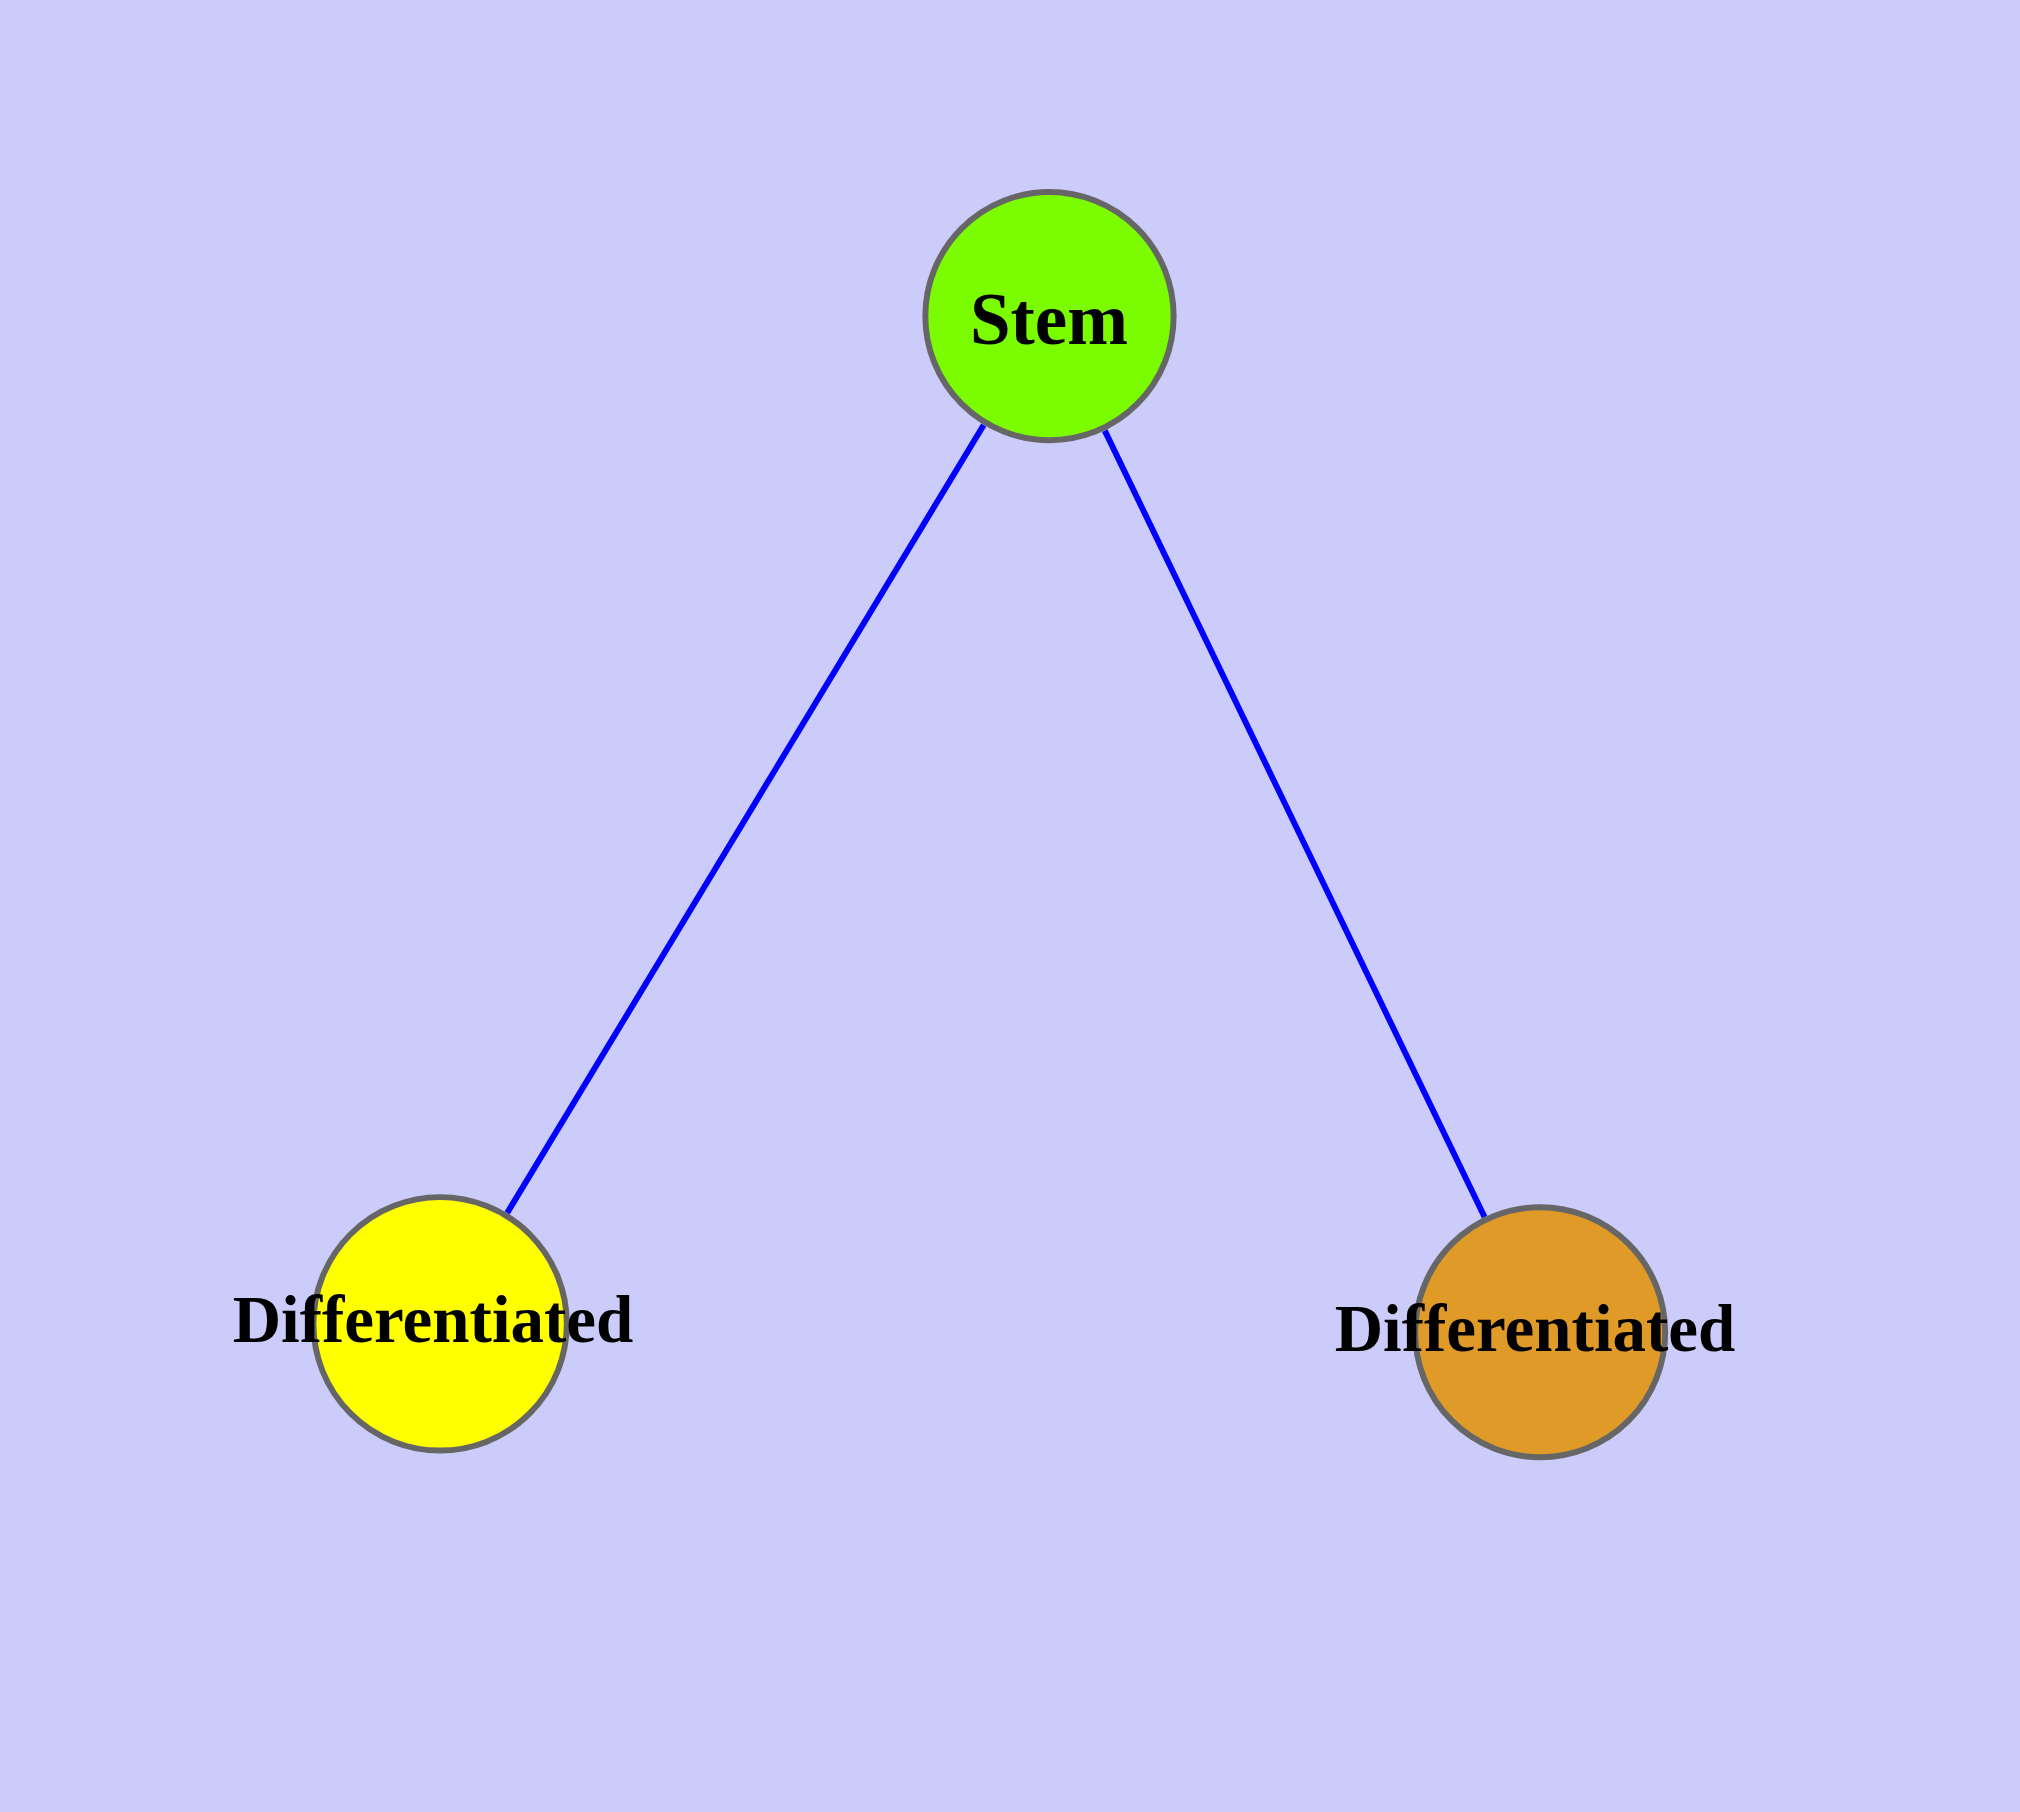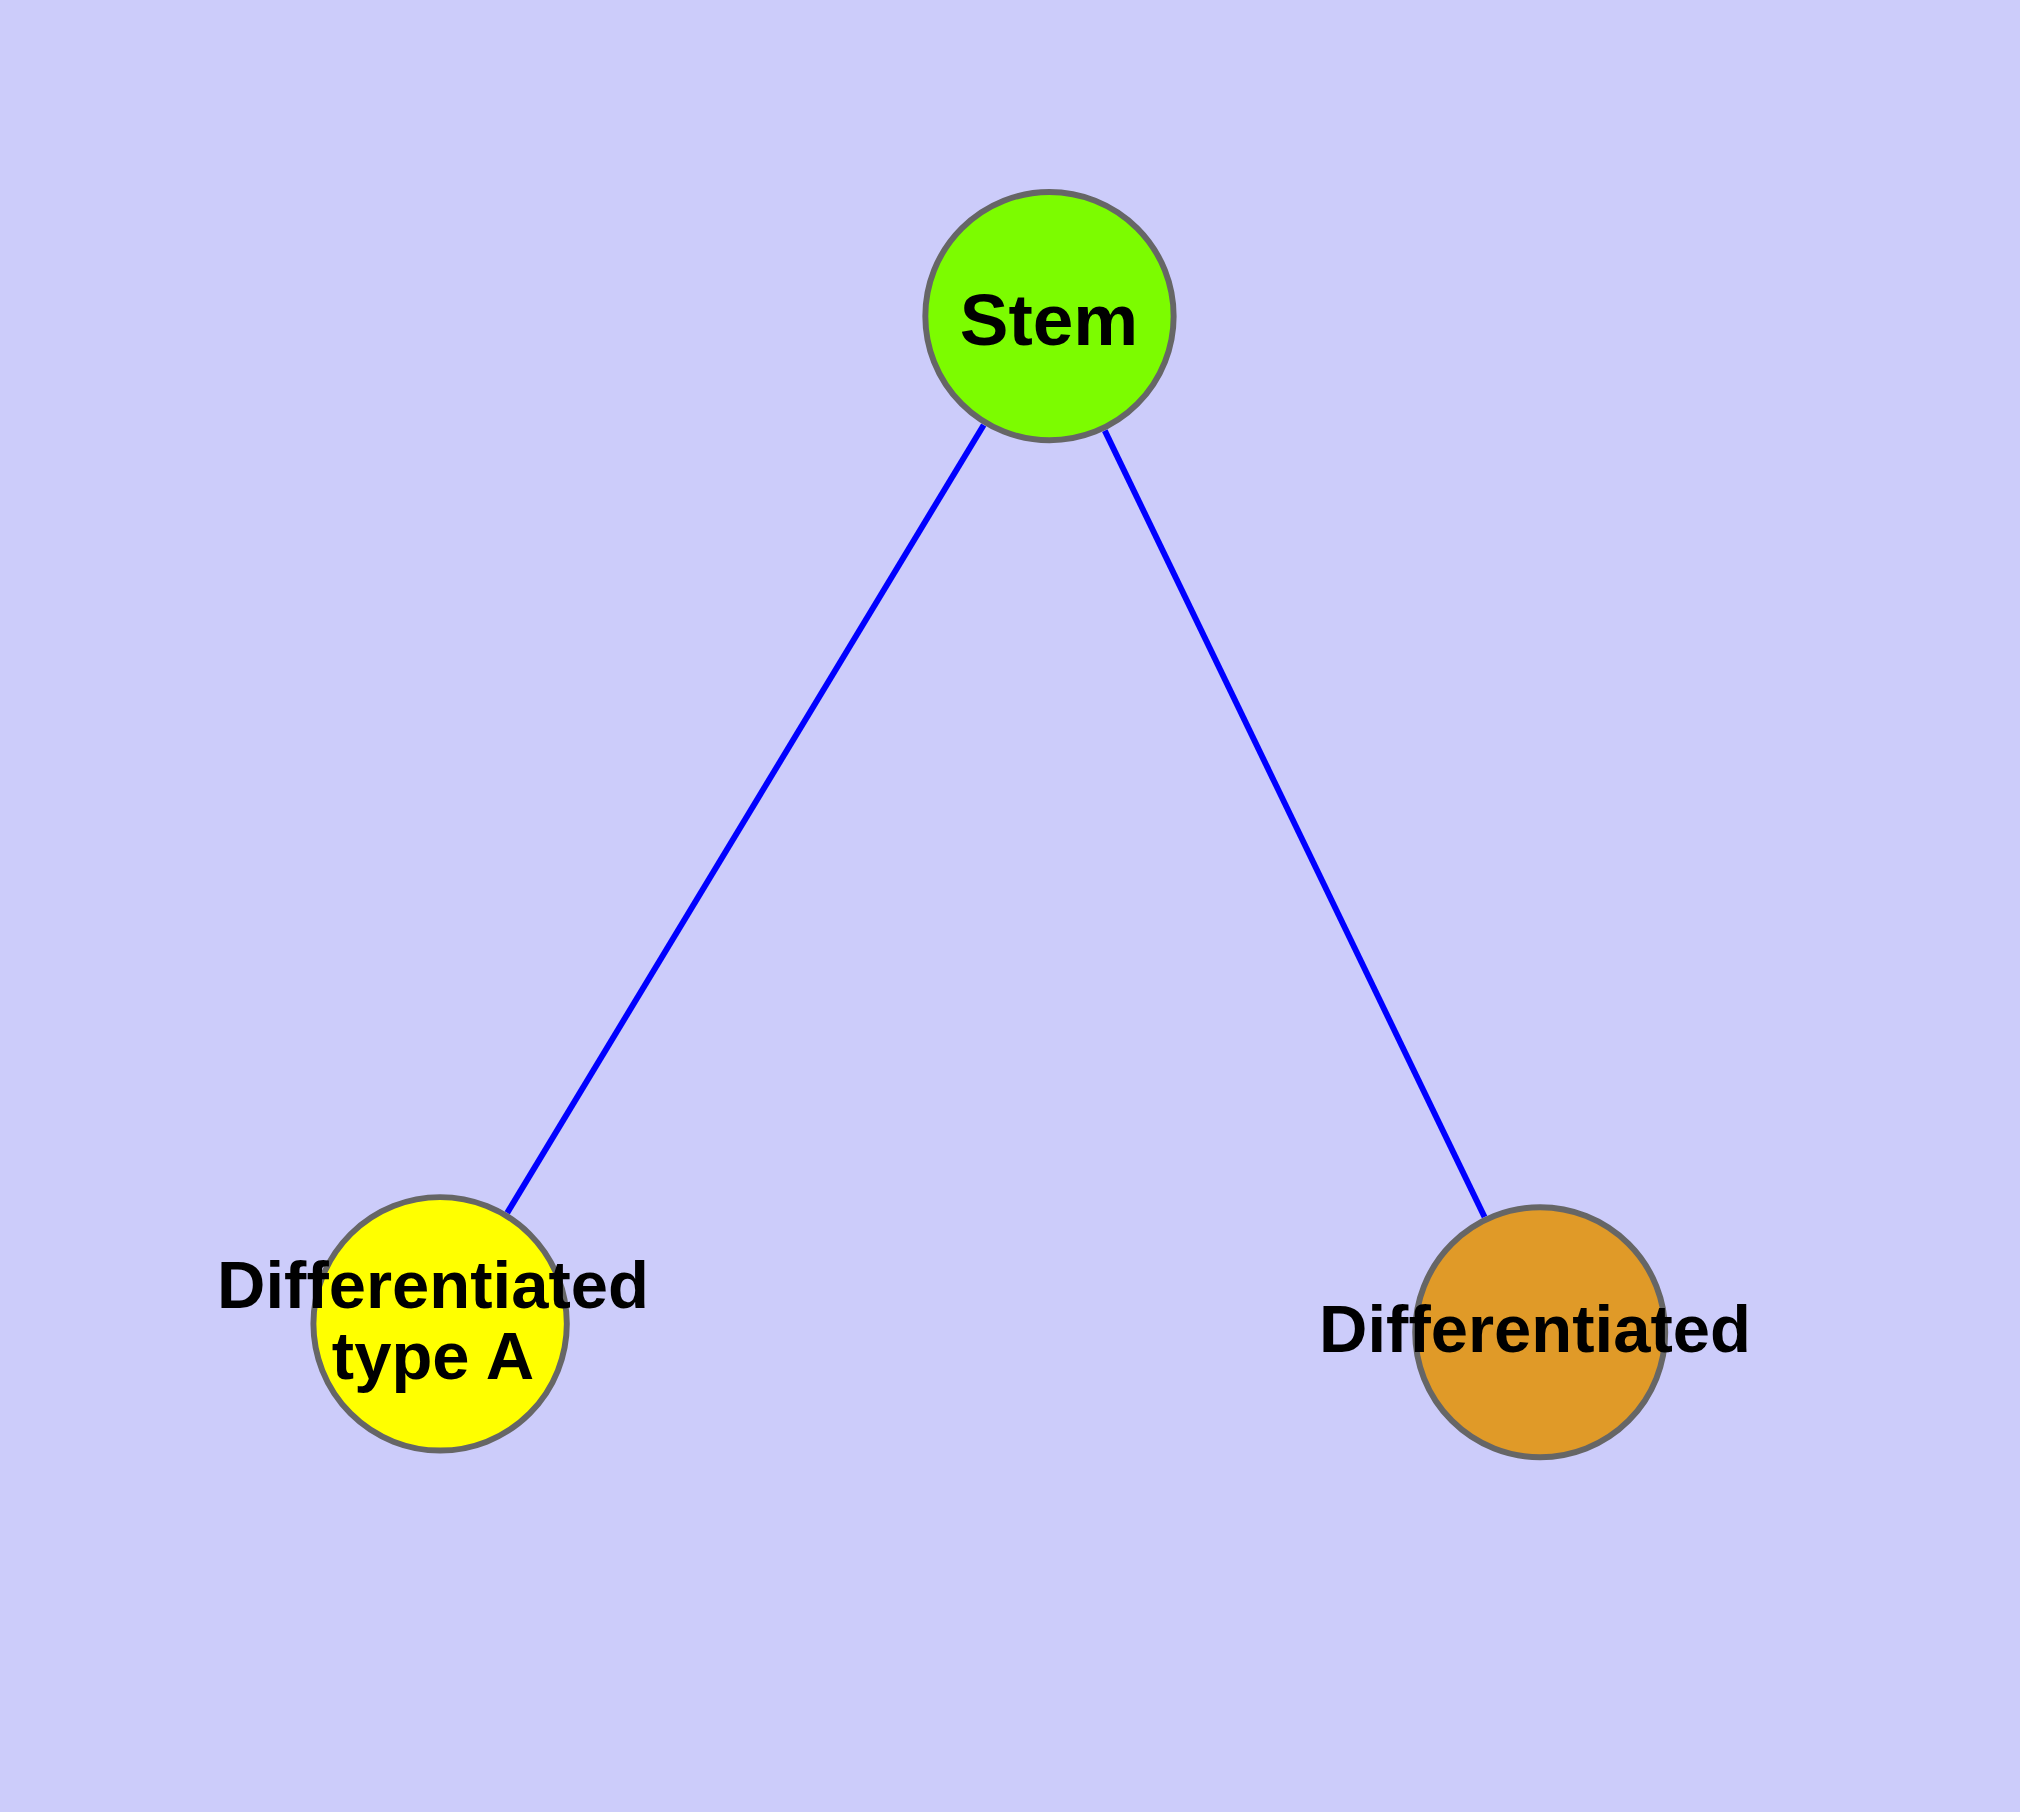--- a/index.html
+++ b/index.html
@@ -6,21 +6,21 @@
   html, body {
     margin: 0;
     padding: 0;
     background: #ffffff;
   }
   #stage {
     position: relative;
     width: 2021px;
     height: 1812px;
     overflow: hidden;
-    font-family: Liberation Sans, sans-serif;
+    font-family: Liberation Serif, serif;
   }
   #canvas-bg {
     position: absolute;
     inset: 0;
     background: #ccccfa;
   }
   #graph-svg {
     position: absolute;
     left: 0;
     top: 0;
@@ -58,17 +58,17 @@
 
     <g>
       <circle cx="1238" cy="373" r="146.5" fill="#7cfc00" stroke="#666666" stroke-width="7"></circle>
       <circle cx="519" cy="1562" r="149.5" fill="#ffff00" stroke="#666666" stroke-width="7"></circle>
       <circle cx="1817" cy="1572" r="147.5" fill="#e09a28" stroke="#666666" stroke-width="7"></circle>
     </g>
   </svg>
 
   <div class="node-label big" style="left: 1049px; top: 320px; color: rgb(0, 0, 0);">Stem</div>
 
-  <div class="node-label multi" style="left: 433px; top: 1320px; color: rgb(0, 0, 0);"><span>Differentiated</span><br><span>type A</span></div>
+  <div class="node-label multi" style="left: 433px; top: 1320px; color: rgb(0, 0, 0);"><span>Differentiated</span><br></div>
 
   <div class="node-label multi" style="left: 1535px; top: 1329px; color: rgb(0, 0, 0);"><span>Differentiated</span><br></div>
 </div>
 
 
 </body></html>

